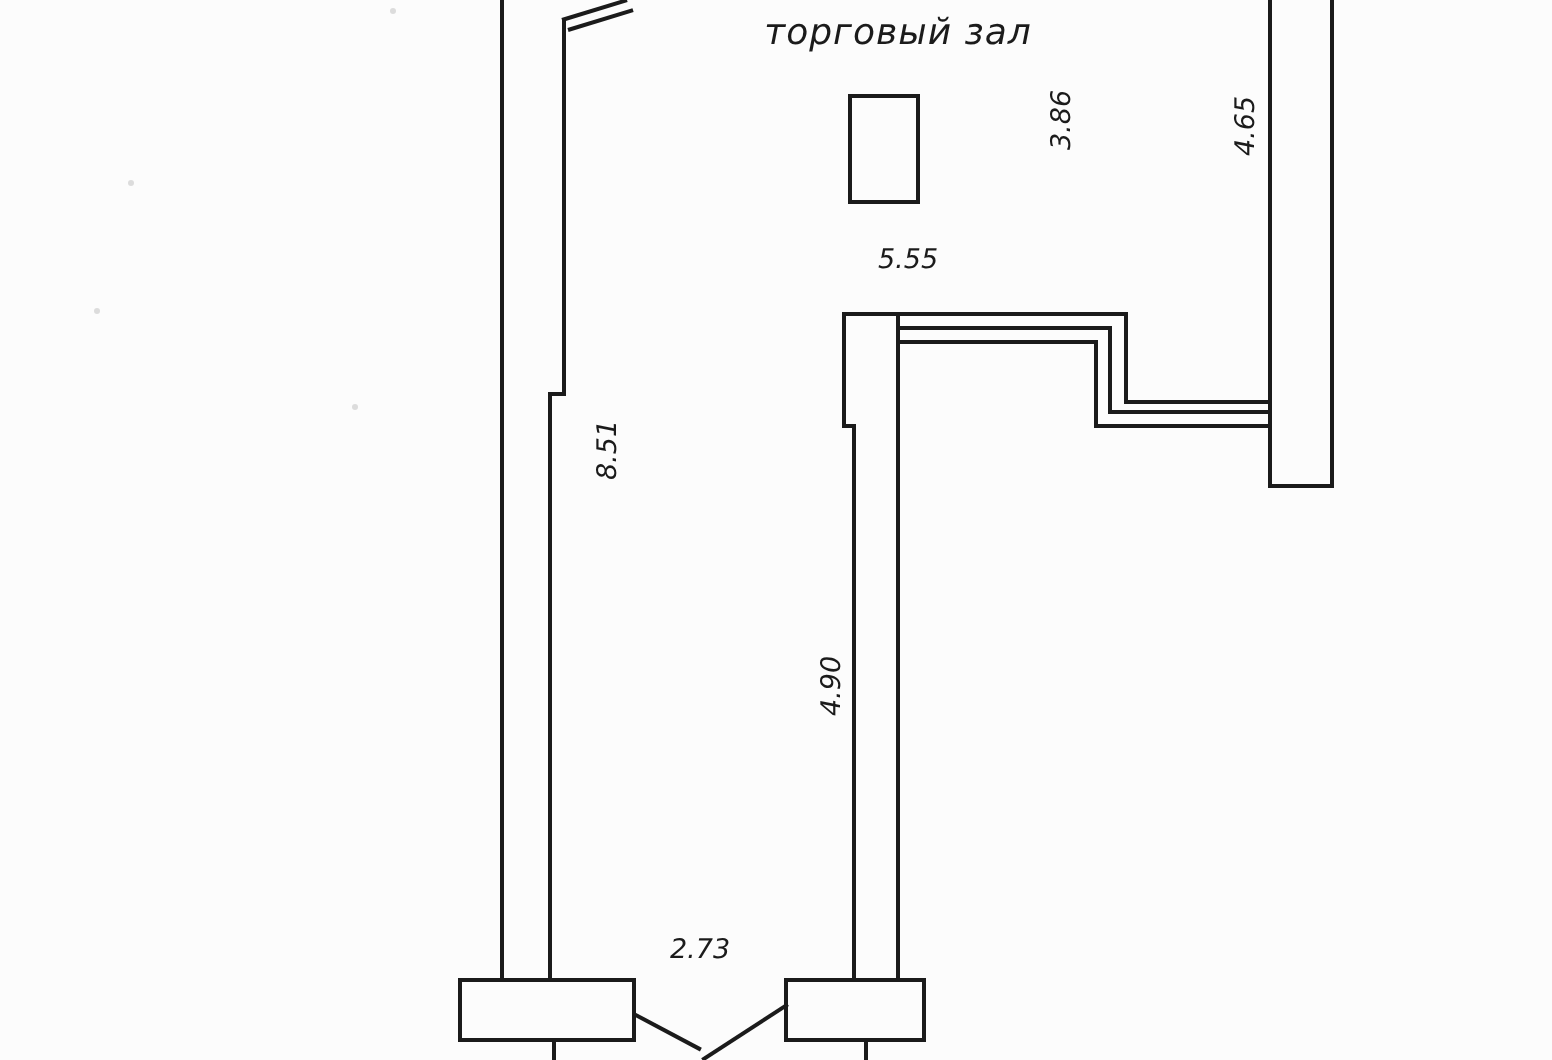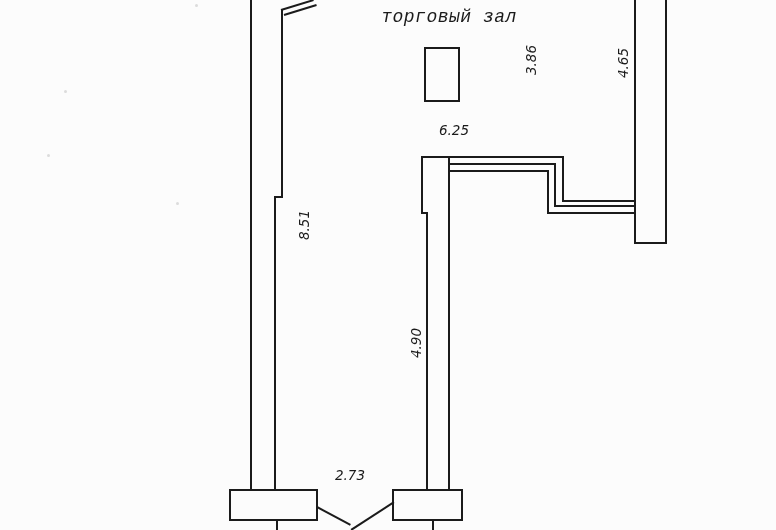--- a/index.html
+++ b/index.html
@@ -27,21 +27,21 @@
     box-sizing:border-box;
   }
   .label{
     position:absolute;
     color:var(--line-color);
     font-style:italic;
     white-space:nowrap;
     text-align:center;
     line-height:18px;
   }
-  .room-title{font-size:18px;letter-spacing:0.5px;font-family:Liberation Mono, monospace;}
+  .room-title{font-size:18px;letter-spacing:0.5px;}
   .room-area{font-size:13.5px;}
   .dim{font-size:13.5px;width:60px;height:18px;}
   .dim.v{width:40px;transform:rotate(-90deg);transform-origin:center center;}
   .watermark{
     position:absolute;
     left:222px;top:195px;
     font-size:120px;
     line-height:1;
     font-weight:bold;
     font-style:normal;
@@ -89,21 +89,21 @@
   <div class="line hline" style="left:634px;top:242px;width:33px;"></div>
 
   <div class="outline-rect" style="left:229px;top:489px;width:89px;height:32px;"></div>
   <div class="outline-rect" style="left:392px;top:489px;width:71px;height:32px;"></div>
   <div class="line vline" style="left:276px;top:519px;height:11px;"></div>
   <div class="line vline" style="left:432px;top:519px;height:11px;"></div>
 
   <div class="line diag thin" style="left:317px;top:506px;width:38px;transform:rotate(28deg);"></div>
   <div class="line diag thin" style="left:351px;top:529px;width:51px;transform:rotate(-33deg);"></div>
 
-  <div class="label dim" style="left:424px;top:121px;">6.25</div>
+  <div class="label dim" style="left:424px;top:121px;">5.55</div>
   <div class="label dim v" style="left:511px;top:51px;">3.86</div>
   <div class="label dim v" style="left:603px;top:54px;">4.65</div>
   <div class="label dim v" style="left:284px;top:216px;">8.51</div>
   <div class="label dim v" style="left:396px;top:334px;">4.90</div>
   <div class="label dim" style="left:320px;top:466px;font-style:italic;">2.73</div>
 
   <div class="speck" style="left:64px;top:90px;"></div>
   <div class="speck" style="left:47px;top:154px;"></div>
   <div class="speck" style="left:176px;top:202px;"></div>
   <div class="speck" style="left:195px;top:4px;"></div>

